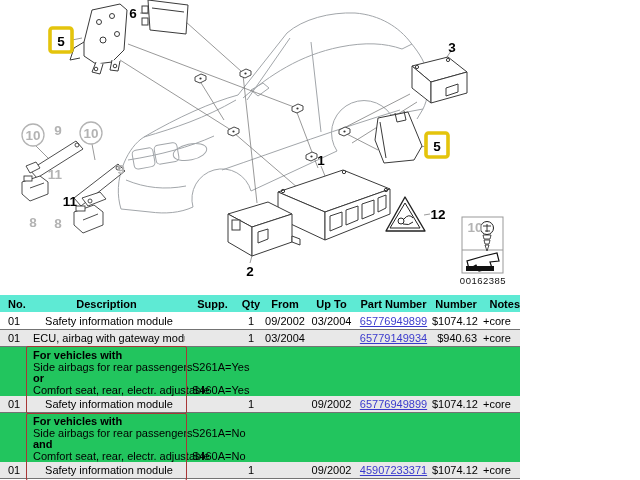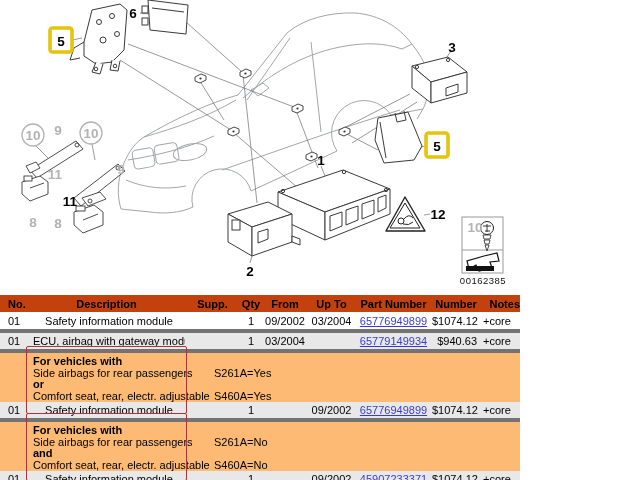--- a/index.html
+++ b/index.html
@@ -3,37 +3,37 @@
 <meta charset="utf-8">
 <style>
   html,body{margin:0;padding:0;background:#fff;}
   body{width:640px;height:480px;overflow:hidden;position:relative;
        font-family:"Liberation Sans",sans-serif;color:#000;}
   #diagram-wrap{position:absolute;left:0;top:0;width:640px;height:294px;}
   
   #table-wrap{position:absolute;left:0;top:295px;width:520px;}
   table{border-collapse:collapse;table-layout:fixed;width:520px;font-size:11px;}
   th,td{padding:0;vertical-align:middle;white-space:nowrap;overflow:hidden;}
-  thead th{background:#c2410c;font-weight:bold;height:17px;border-bottom:1px solid #fff;}
-  tr.part-row td{height:16px;border-bottom:4px solid #737373;}
+  thead th{background:#5eead4;font-weight:bold;height:17px;border-bottom:1px solid #fff;}
+  tr.part-row td{height:16px;border-bottom:1px solid #737373;}
   tr.part-row.shaded td{background:#e8e8e8;}
   .c-no{text-align:left;padding-left:8px;}
   .c-desc{text-align:center;padding-left:5px;}
   th.c-desc{text-align:center;padding-left:0;}
   .c-supp,.c-qty,.c-from,.c-upto,.c-part{text-align:center;}
   .c-price{text-align:right;padding-right:3px;}
   th.c-price{text-align:center;padding-right:0;}
   .c-notes{text-align:left;padding-left:3px;}
   th.c-notes{text-align:right;padding-left:0;}
   a.part-link{color:#3a3acd;text-decoration:underline;}
-  tr.cond-row td{height:49px;background:#fdba74;vertical-align:top;}
+  tr.cond-row td{height:49px;background:#22c55e;vertical-align:top;}
   .cond-inner{position:relative;padding:3px 0 0 33px;line-height:11.5px;}
   .cond-line{position:relative;height:11.5px;}
   .cond-line.bold{font-weight:bold;}
-  .cond-code{position:absolute;left:159px;top:0;margin-left:22px;}
+  .cond-code{position:absolute;left:159px;top:0;}
   .red-box{position:absolute;left:26px;width:159px;border:1px solid #a83636;
            border-radius:2px;pointer-events:none;z-index:5;}
   #red-box-1{top:51px;height:66px;}
   #red-box-2{top:118px;height:66px;}
 </style>
 </head>
 <body>
 
 <div id="diagram-wrap">
 <svg width="640" height="294" viewBox="0 0 640 294" xmlns="http://www.w3.org/2000/svg">

